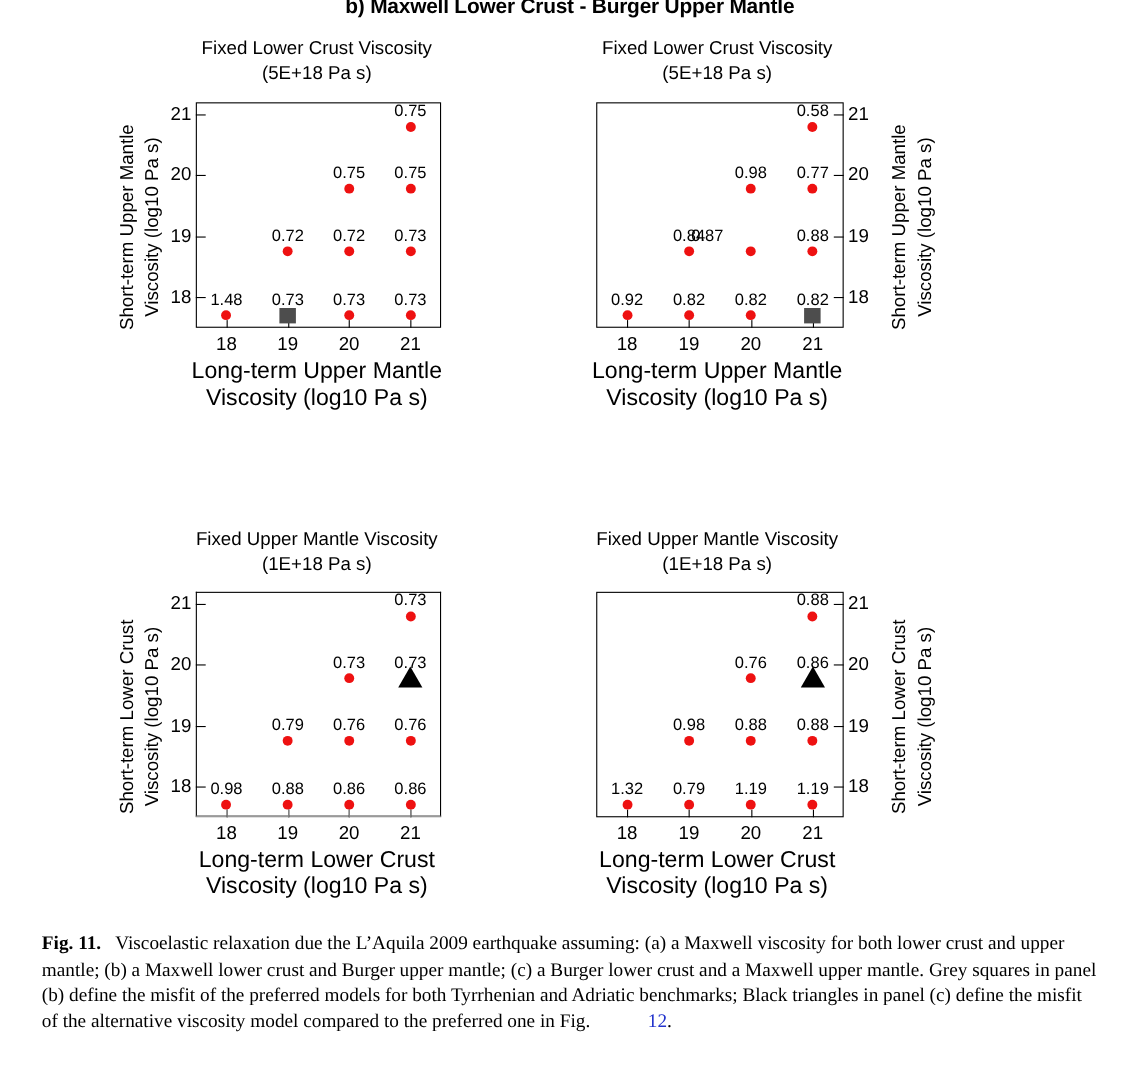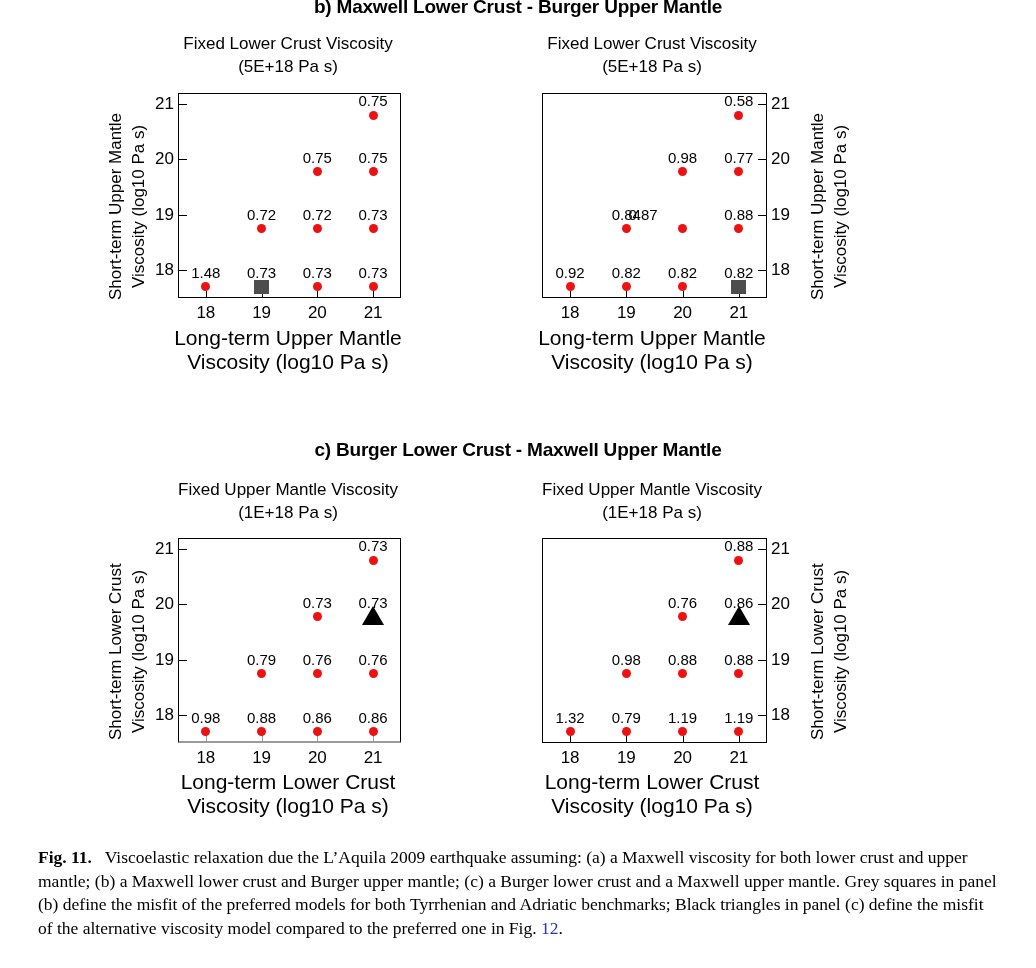--- a/index.html
+++ b/index.html
@@ -59,30 +59,29 @@
        border-right:11px solid transparent;border-bottom:19px solid #000;}
   .vlabel{position:absolute;font-size:15px;text-align:center;width:46px;line-height:15px;color:#000;}
 
   
   #caption{
     position:absolute;left:38px;top:846px;width:962px;
     font-family:"Liberation Serif", serif;font-size:17.5px;line-height:23.6px;
     text-align:left;color:#000;
   }
   #caption b{font-weight:bold;}
-  #caption .ref{color:#2233cc;}
+  #caption .ref{color:#2233cc;margin-left:48px;}
 </style>
 </head>
 <body>
 
 <div class="fig">
 
   <div class="panel-heading" id="heading-b">b) Maxwell Lower Crust - Burger Upper Mantle</div>
 
-  <div class="panel-heading" id="heading-c">c) Burger Lower Crust - Maxwell Upper Mantle</div>
 
   <div id="charts">
       <div class="chart">
         <div class="subtitle" style="left: 152px; top: 32px;">
           <span class="l2">Fixed Lower Crust Viscosity</span>
           <span class="l2">(5E+18 Pa s)</span>
         </div>
         <div class="plotbox" style="left: 178px; top: 93px; width: 223px; height: 205px;"></div>
         <div class="tick-y" style="top: 270.297px; left: 178px;"></div>
         <div class="ylab" style="top: 261.297px; left: 144px;">18</div>

